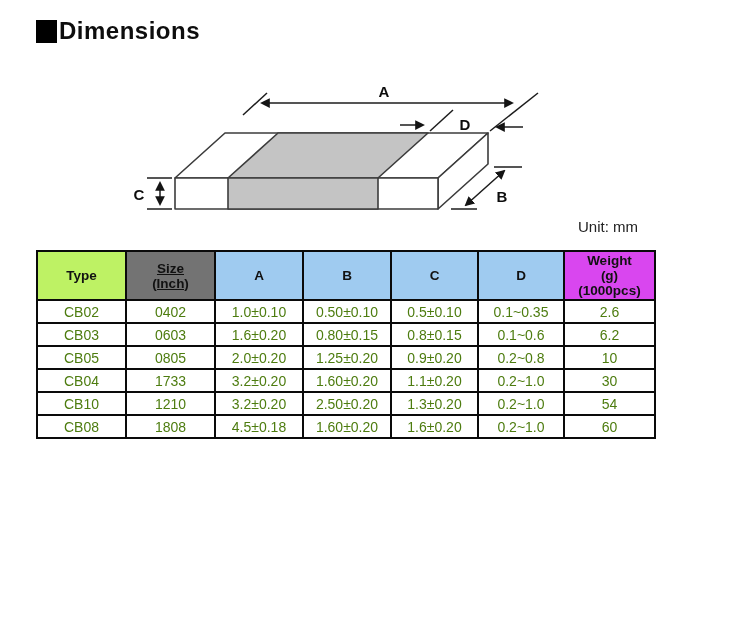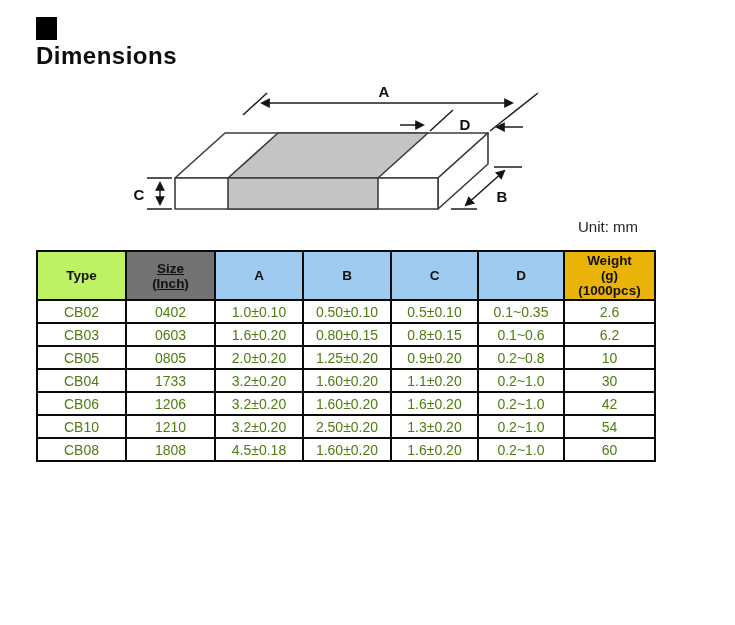--- a/index.html
+++ b/index.html
@@ -6,21 +6,21 @@
   body {
     width:735px; height:625px;
     background:#ffffff;
     font-family:"Liberation Sans", sans-serif;
     position:relative;
     overflow:hidden;
     color:#1a1a1a;
   }
   .title-row {
     position:absolute; left:36px; top:17px;
-    display:flex; align-items:flex-start; gap:2px;flex-direction:column;
+    display:flex; align-items:center; gap:2px;
   }
   .title-square { width:21px; height:23px; background:#000; flex:0 0 auto; }
   .title-text {
     font-size:24px; font-weight:bold; color:#0d0d0d; letter-spacing:0.5px;
     white-space:nowrap;
   }
   .diagram-svg { position:absolute; left:120px; top:75px; }
   .unit-label {
     position:absolute; left:578px; top:218px;
     font-size:15px; color:#222; white-space:nowrap;
@@ -110,21 +110,21 @@
   </colgroup>
   <thead>
     <tr>
       <th style="background: #bef264;">Type</th>
       <th style="background: #737373; text-decoration: underline;">Size
 (Inch)</th>
       <th style="background: rgb(159, 203, 240);">A</th>
       <th style="background: rgb(159, 203, 240);">B</th>
       <th style="background: rgb(159, 203, 240);">C</th>
       <th style="background: rgb(159, 203, 240);">D</th>
-      <th style="background: #eab308; margin-top: 36px;">Weight
+      <th style="background: #d946ef; margin-top: 36px;">Weight
 (g)
 (1000pcs)</th>
     </tr>
   </thead>
   <tbody>
     <tr>
       <td>CB02</td>
       <td>0402</td>
       <td>1.0±0.10</td>
       <td>0.50±0.10</td>
@@ -153,29 +153,20 @@
     <tr>
       <td>CB04</td>
       <td>1733</td>
       <td>3.2±0.20</td>
       <td>1.60±0.20</td>
       <td>1.1±0.20</td>
       <td>0.2~1.0</td>
       <td>30</td>
     </tr>
     <tr>
-      <td>CB06</td>
-      <td>1206</td>
-      <td>3.2±0.20</td>
-      <td>1.60±0.20</td>
-      <td>1.6±0.20</td>
-      <td>0.2~1.0</td>
-      <td>42</td>
-    </tr>
-    <tr>
       <td>CB10</td>
       <td>1210</td>
       <td>3.2±0.20</td>
       <td>2.50±0.20</td>
       <td>1.3±0.20</td>
       <td>0.2~1.0</td>
       <td>54</td>
     </tr>
     <tr>
       <td>CB08</td>

